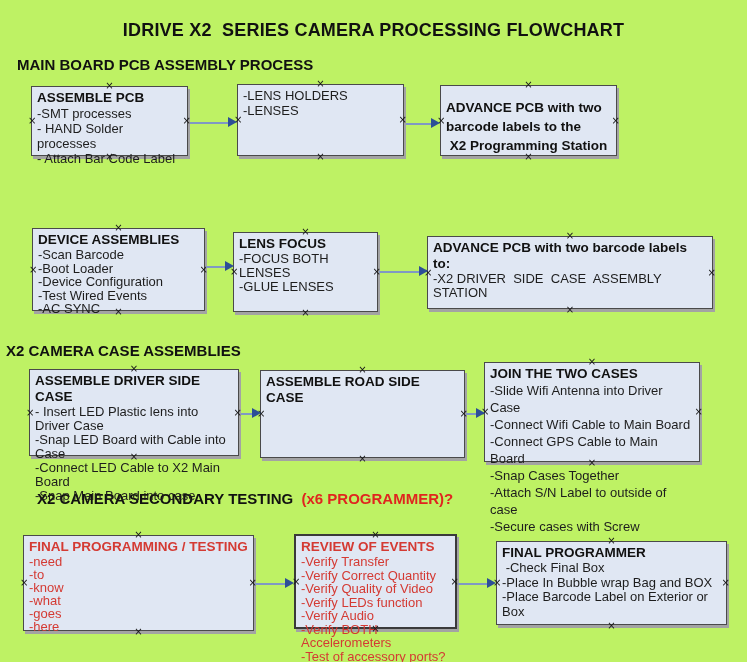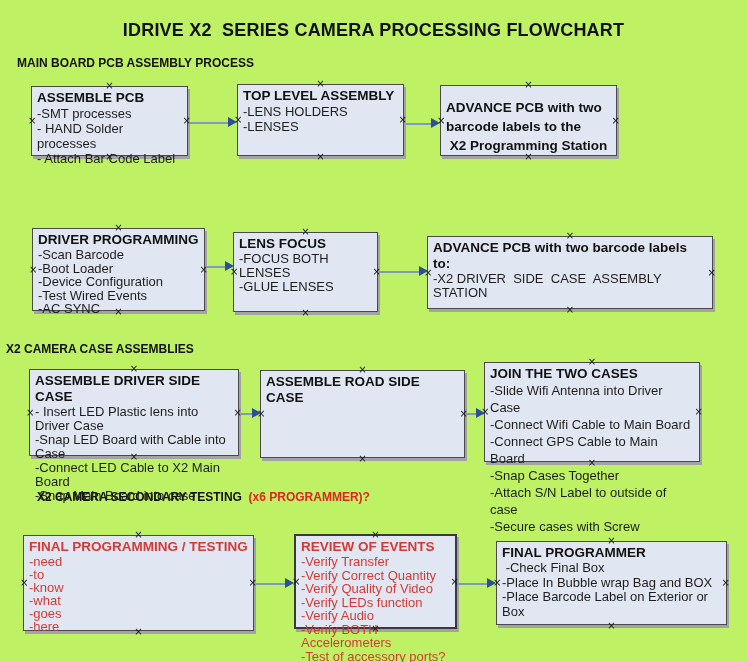--- a/index.html
+++ b/index.html
@@ -5,21 +5,21 @@
   html,body{margin:0;padding:0;background:#fff;}
   #canvas{
     position:relative;width:747px;height:662px;background:#bef264;
     font-family:"Liberation Sans",sans-serif;color:#1a1a1a;overflow:hidden;
   }
   .page-title{
     position:absolute;top:20px;left:16px;width:715px;text-align:center;
     font-size:18px;font-weight:bold;letter-spacing:.2px;white-space:pre-wrap;color:#111;
   }
   .sec-heading{
-    position:absolute;font-size:12px;font-weight:bold;white-space:pre-wrap;color:#111;
+    position:absolute;font-size:15px;font-weight:bold;white-space:pre-wrap;color:#111;
   }
   .sec-heading .red-part{color:#e0251f;}
   .h0{left:17px;top:56px;}
   .h1{left:16px;top:202px;}
   .h2{left:6px;top:342px;}
   .h3{left:37px;top:490px;}
 
   .fcbox{
     position:absolute;background:#e0e7f3;border:1px solid #4a4a4a;
     box-shadow:2px 3px 0 #a3a3a3;padding:3px 4px 0 5px;box-sizing:border-box;
@@ -98,21 +98,20 @@
     <div class="fcbox-title">ASSEMBLE PCB</div>
     <div class="fcbox-body">-SMT processes
 - HAND Solder processes
 - Attach Bar Code Label</div>
   </div>
   <div class="fcbox row1 b01">
     <span class="anc anc-t">×</span>
     <span class="anc anc-b">×</span>
     <span class="anc anc-l">×</span>
     <span class="anc anc-r">×</span>
-    <div class="fcbox-title">TOP LEVEL ASSEMBLY</div>
     <div class="fcbox-body">-LENS HOLDERS
 -LENSES</div>
   </div>
   <div class="fcbox row1 b02">
     <span class="anc anc-t">×</span>
     <span class="anc anc-b">×</span>
     <span class="anc anc-l">×</span>
     <span class="anc anc-r">×</span>
     <div class="fcbox-title">ADVANCE PCB with two
 barcode labels to the
@@ -125,21 +124,21 @@
   <div class="arrow a01">
       <span class="arrow-line"></span>
       <span class="arrow-head"></span>
     </div>
 
   <div class="fcbox b10">
     <span class="anc anc-t">×</span>
     <span class="anc anc-b">×</span>
     <span class="anc anc-l">×</span>
     <span class="anc anc-r">×</span>
-    <div class="fcbox-title">DRIVER PROGRAMMING</div>
+    <div class="fcbox-title">DEVICE ASSEMBLIES</div>
     <div class="fcbox-body">-Scan Barcode
 -Boot Loader
 -Device Configuration
 -Test Wired Events
 -AC SYNC</div>
   </div>
   <div class="fcbox b11">
     <span class="anc anc-t">×</span>
     <span class="anc anc-b">×</span>
     <span class="anc anc-l">×</span>

